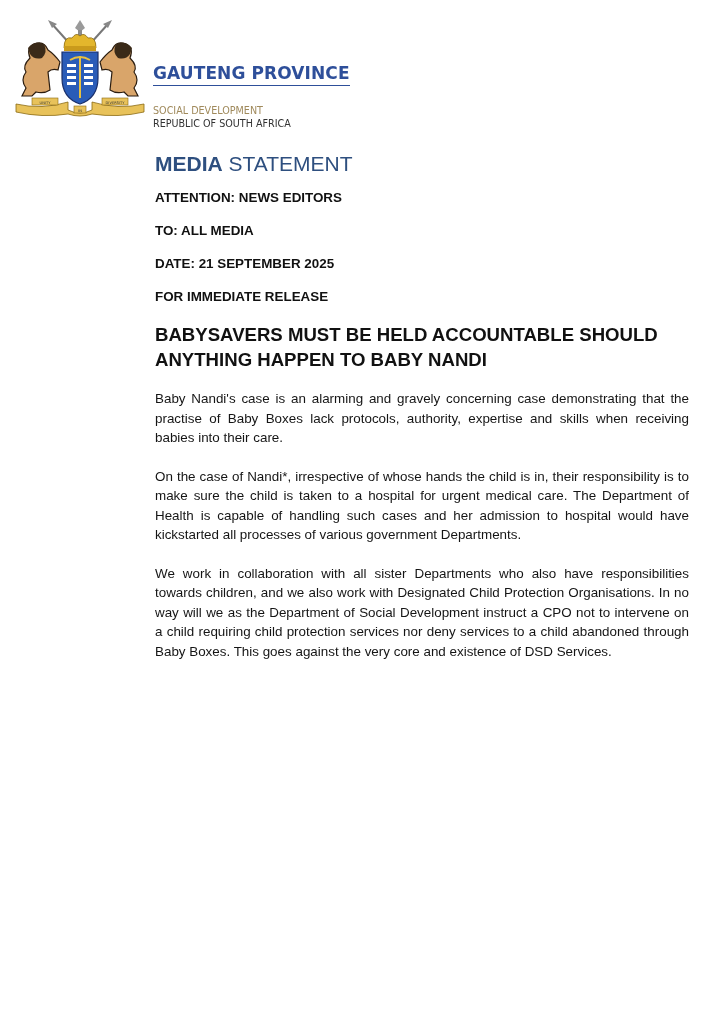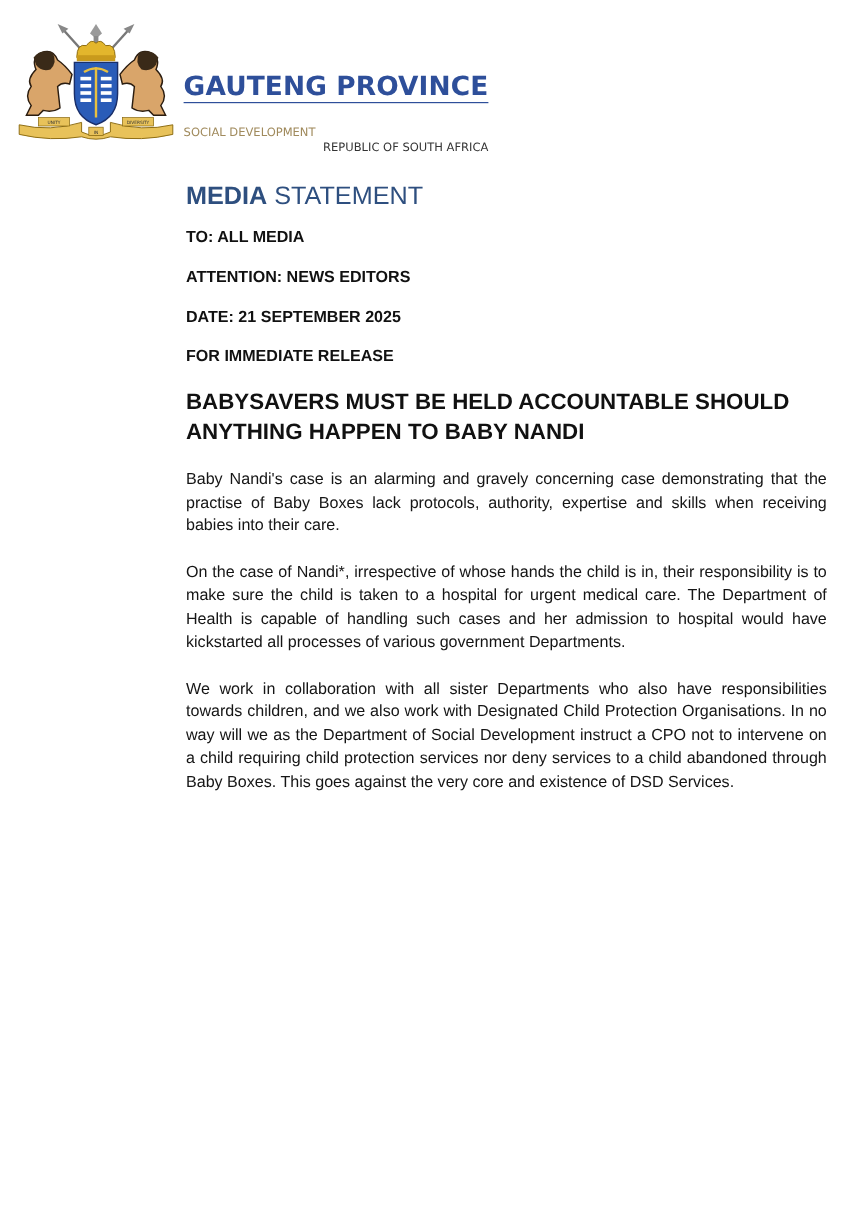--- a/index.html
+++ b/index.html
@@ -30,21 +30,21 @@
       height: 100px;
     }
     .org-block {
       position: absolute;
       left: 141px;
       top: 44px;
     }
     .org-name {
       font-family: "DejaVu Sans", sans-serif;
       font-weight: bold;
-      font-size: 22px;
+      font-size: 17px;
       color: #2e4f9a;
       letter-spacing: 0.1px;
       line-height: 22px;
       padding-bottom: 1px;
       border-bottom: 1.5px solid #2e4f9a;
       display: inline-block;
       white-space: nowrap;
     }
     .org-dept {
       font-family: "DejaVu Sans", sans-serif;
@@ -53,21 +53,20 @@
       line-height: 13px;
       margin-top: 18px;
       white-space: nowrap;
     }
     .org-country {
       font-family: "DejaVu Sans", sans-serif;
       font-size: 9.6px;
       color: #333333;
       line-height: 13px;
       white-space: nowrap;
-      text-align: right;
     }
 
     .content {
       position: absolute;
       left: 155px;
       top: 150px;
       width: 534px;
     }
     .doc-type {
       font-size: 21px;
@@ -148,22 +147,22 @@
   <div class="org-block">
     <div class="org-name">GAUTENG PROVINCE</div>
     <div class="org-dept">SOCIAL DEVELOPMENT</div>
     <div class="org-country">REPUBLIC OF SOUTH AFRICA</div>
   </div>
 </div>
 
 <div class="content">
   <div class="doc-type"><span class="strong">MEDIA</span><span> STATEMENT</span></div>
 
+  <div class="meta-line">ATTENTION: NEWS EDITORS</div>
   <div class="meta-line">TO:  ALL MEDIA</div>
-  <div class="meta-line">ATTENTION: NEWS EDITORS</div>
   <div class="meta-line">DATE: 21 SEPTEMBER 2025</div>
   <div class="meta-line">FOR IMMEDIATE RELEASE</div>
 
   <div class="headline">BABYSAVERS MUST BE HELD ACCOUNTABLE SHOULD ANYTHING HAPPEN TO BABY NANDI</div>
 
   <p class="para">Baby Nandi's case is an alarming and gravely concerning case demonstrating that the practise of Baby Boxes lack protocols, authority, expertise and skills when receiving babies into their care.</p>
   <p class="para">On the case of Nandi*, irrespective of whose hands the child is in, their responsibility is to make sure the child is taken to a hospital for urgent medical care. The Department of Health is capable of handling such cases and her admission to hospital would have kickstarted all processes of various government Departments.</p>
   <p class="para">We work in collaboration with all sister Departments who also have responsibilities towards children, and we also work with Designated Child Protection Organisations. In no way will we as the Department of Social Development instruct a CPO not to intervene on a child requiring child protection services nor deny services to a child abandoned through Baby Boxes. This goes against the very core and existence of DSD Services.</p>
 </div>
 

